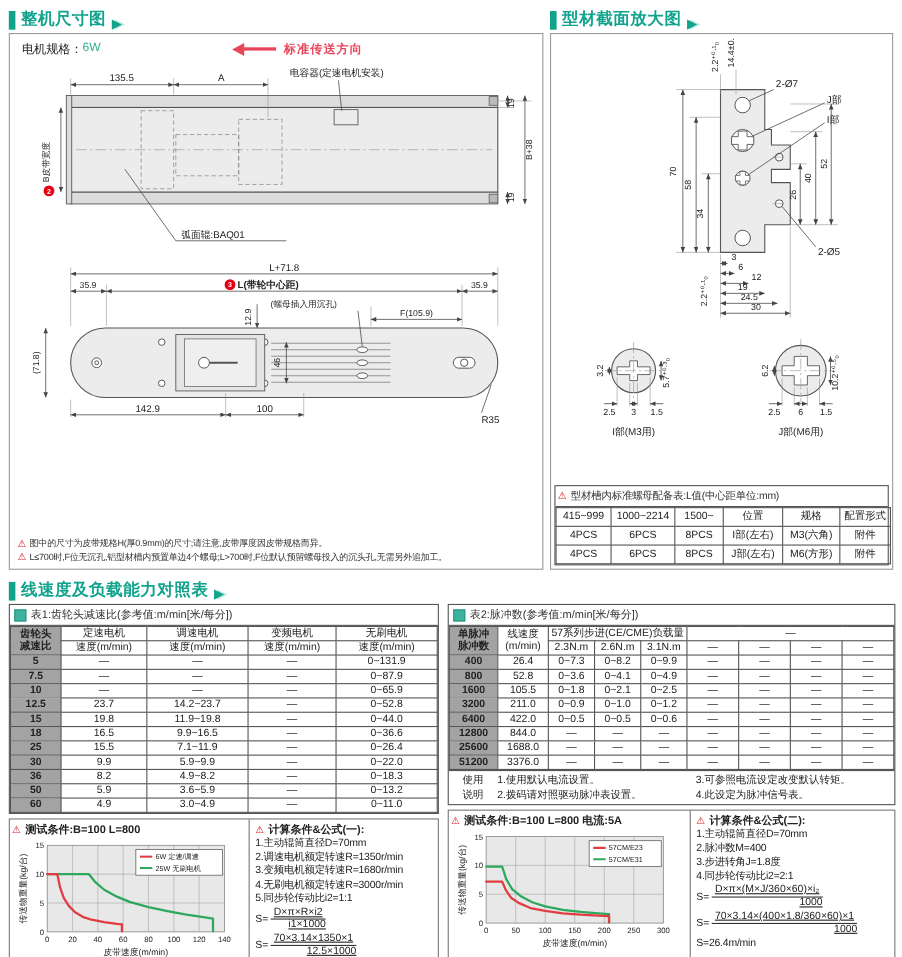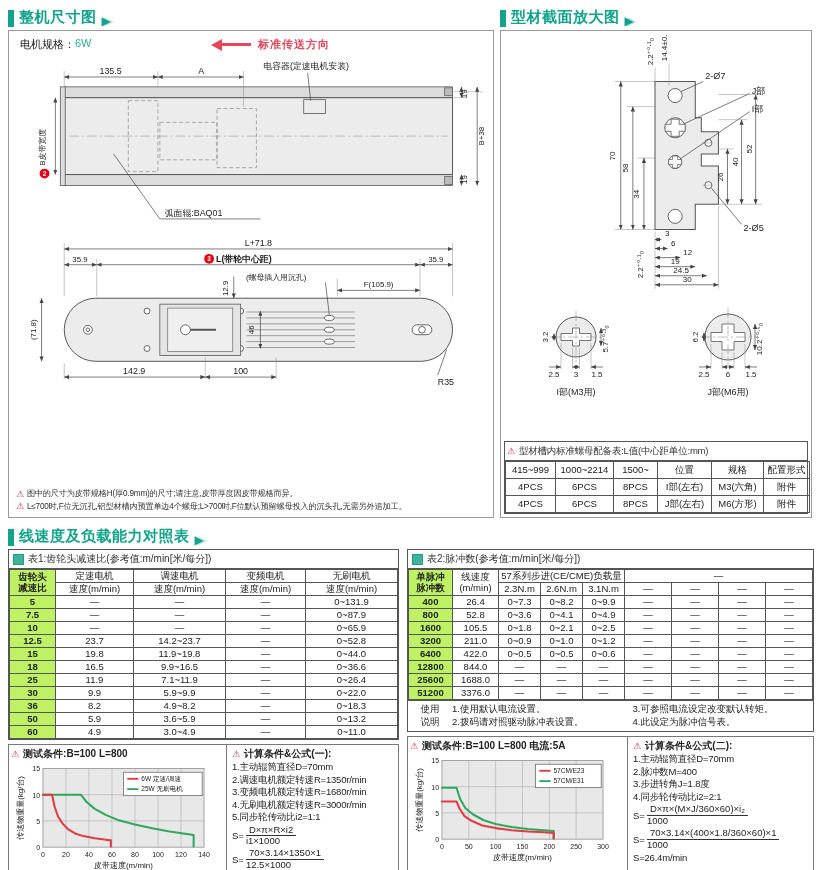--- a/index.html
+++ b/index.html
@@ -34,41 +34,41 @@
   .out2{stroke:#555;stroke-width:.8;fill:#dcdcdc;}
   .hole{stroke:#555;stroke-width:.9;fill:#fff;}
   .dsh{stroke:#888;stroke-width:.7;stroke-dasharray:4 2.5;fill:none;}
   .cl{stroke:#999;stroke-width:.6;stroke-dasharray:10 3 2 3;fill:none;}
   .ldr{stroke:#444;stroke-width:.7;fill:none;}
   .rnum{fill:#e60012;}
   .rnum-t{fill:#fff;font-size:6.5px;font-weight:bold;}
   
   table{border-collapse:collapse;table-layout:fixed;width:100%;}
   th,td{border:1px solid #555;font-size:9.5px;text-align:center;padding:0 1px;height:12px;line-height:1.15;font-weight:normal;color:#222;overflow:hidden;white-space:nowrap;}
-  .firstcol{background:#bef264;font-weight:bold;}
+  .firstcol{background:#a3a3a3;font-weight:bold;}
   .tbl-title{display:flex;align-items:center;gap:4px;font-size:10px;color:#333;padding:2px 4px;border-bottom:1px solid #555;height:14px;}
   .sq{width:9px;height:9px;background:#3db39e;border:1px solid #2a9684;flex:0 0 auto;}
   .nut-title{display:flex;align-items:center;gap:4px;font-size:9.5px;color:#333;padding:2px 2px;border-bottom:1px solid #555;height:14px;white-space:nowrap;letter-spacing:-0.2px;}
   .nut-wrap{margin-top:auto;border:1px solid #555;}
   .nut-wrap th,.nut-wrap td{height:16px;font-size:9.5px;}
   
   .botrow{display:flex;gap:8px;margin-top:2px;}
   .bcol-l{width:392px;}
   .bcol-r{width:412px;}
   .usage{display:flex;font-size:9.5px;border-top:1px solid #555;}
   .usage-label{width:44px;display:flex;flex-direction:column;justify-content:space-around;align-items:center;padding:2px 0;}
   .usage-notes{flex:1;display:flex;flex-direction:column;justify-content:flex-end;padding:2px 0;text-align:left;}
   .panelrow{display:flex;border:1px solid #777;margin-top:4px;height:137px;box-sizing:border-box;}
   .chart-cell{width:218px;border-right:1px solid #777;padding:2px 2px;box-sizing:border-box;}
   .chart-cell2{width:220px;padding:2px 2px;box-sizing:border-box;border-right:1px solid #777;}
   .formula-cell{flex:1;padding:2px 5px;box-sizing:border-box;}
   .cond-title{display:flex;align-items:center;gap:4px;font-size:10px;font-weight:bold;color:#222;height:14px;white-space:nowrap;}
   .f-line{font-size:9.5px;line-height:12.5px;white-space:nowrap;letter-spacing:-0.2px;}
   .frac-row{display:flex;align-items:center;gap:2px;font-size:9.5px;margin:1px 0;}
-  .frac{display:inline-block;text-align:left;line-height:1.15;}
+  .frac{display:inline-block;text-align:right;line-height:1.15;text-decoration:underline;}
   .frac .num{display:block;border-bottom:1px solid #333;padding:0 3px;}
   .frac .den{display:block;}
   .grid{stroke:#a8a8a8;stroke-width:.6;}
   .plotbg{fill:#e8e8e8;stroke:#888;stroke-width:.8;}
   .series{fill:none;stroke-width:2.2;stroke-linejoin:round;stroke-linecap:round;}
   .legend-box{fill:#fff;stroke:#666;stroke-width:.8;}
   .tick{font-size:7.5px;}
   .axlabel{font-size:8.5px;}
 </style>
 </head>
@@ -463,21 +463,21 @@
               </tr>
           <tr>
                 <td class="firstcol">18</td>
                 <td>16.5</td>
                 <td>9.9~16.5</td>
                 <td>—</td>
                 <td>0~36.6</td>
               </tr>
           <tr>
                 <td class="firstcol">25</td>
-                <td>11.9</td>
+                <td>15.5</td>
                 <td>7.1~11.9</td>
                 <td>—</td>
                 <td>0~26.4</td>
               </tr>
           <tr>
                 <td class="firstcol">30</td>
                 <td>9.9</td>
                 <td>5.9~9.9</td>
                 <td>—</td>
                 <td>0~22.0</td>

